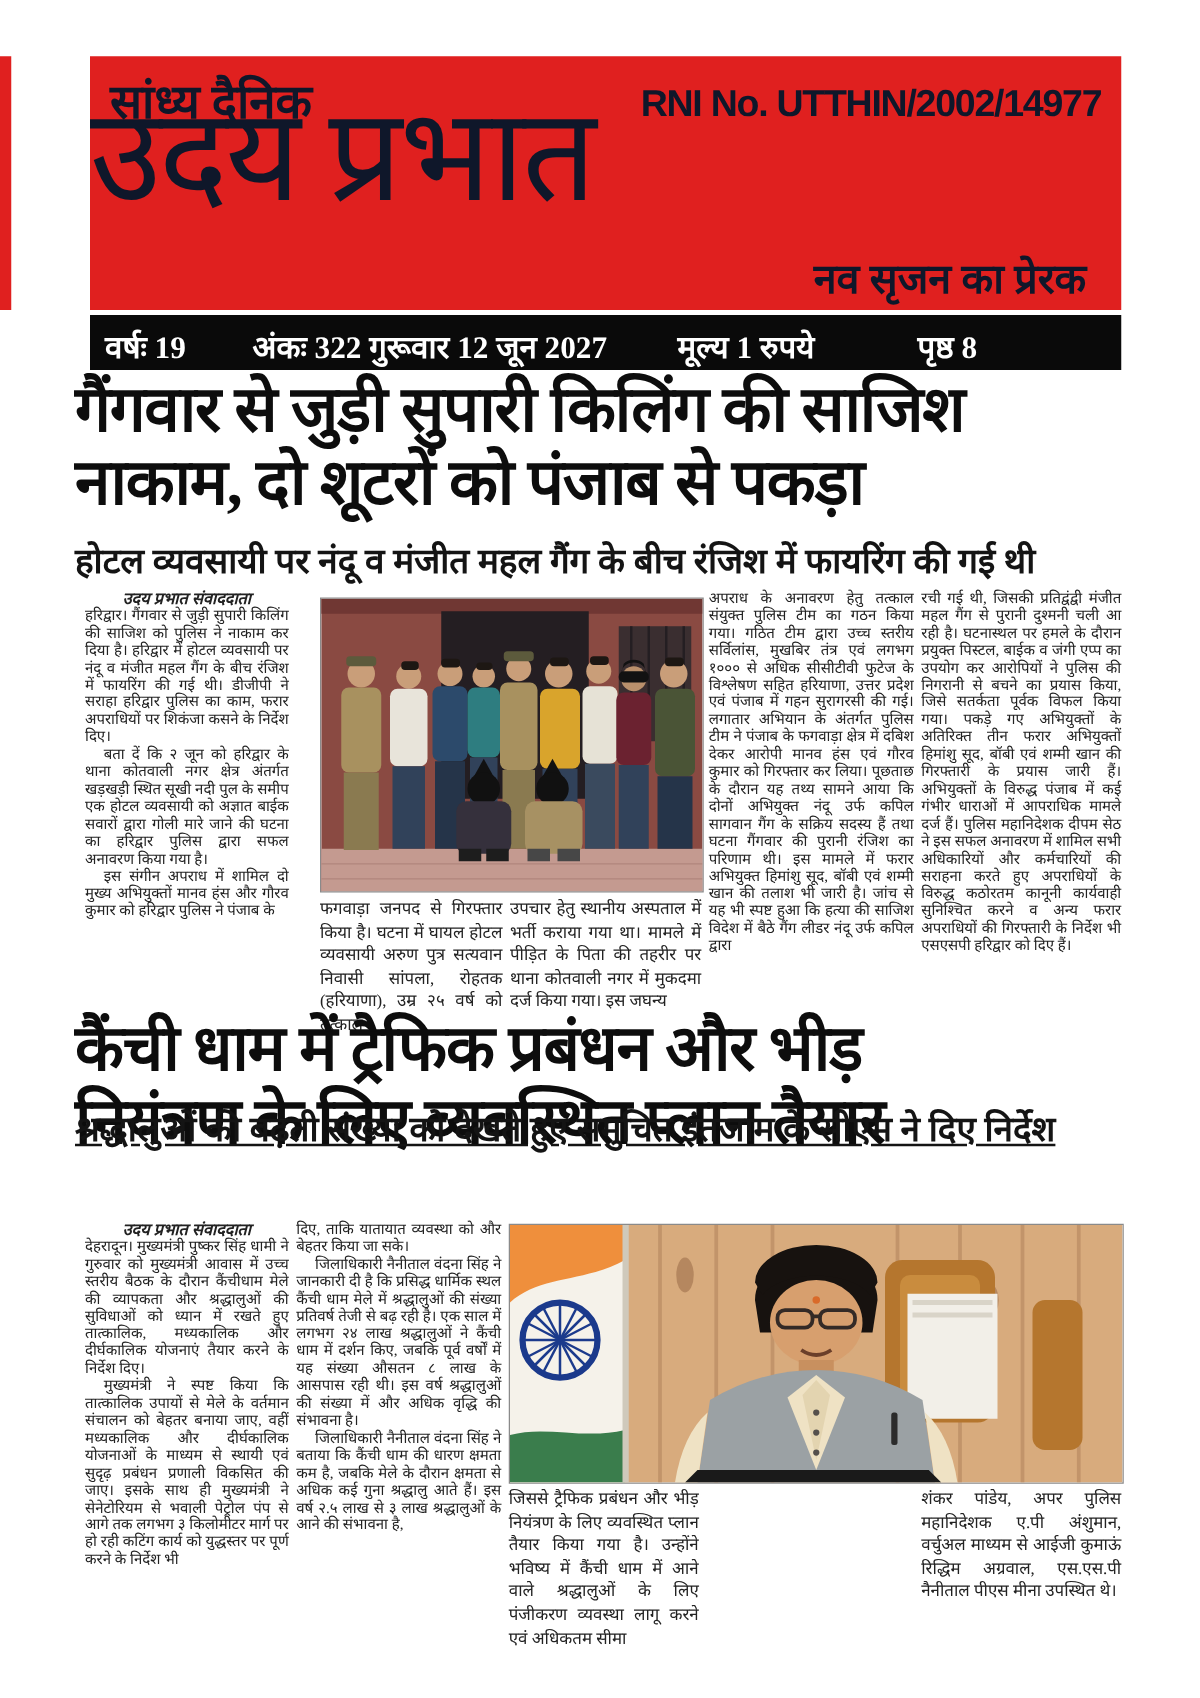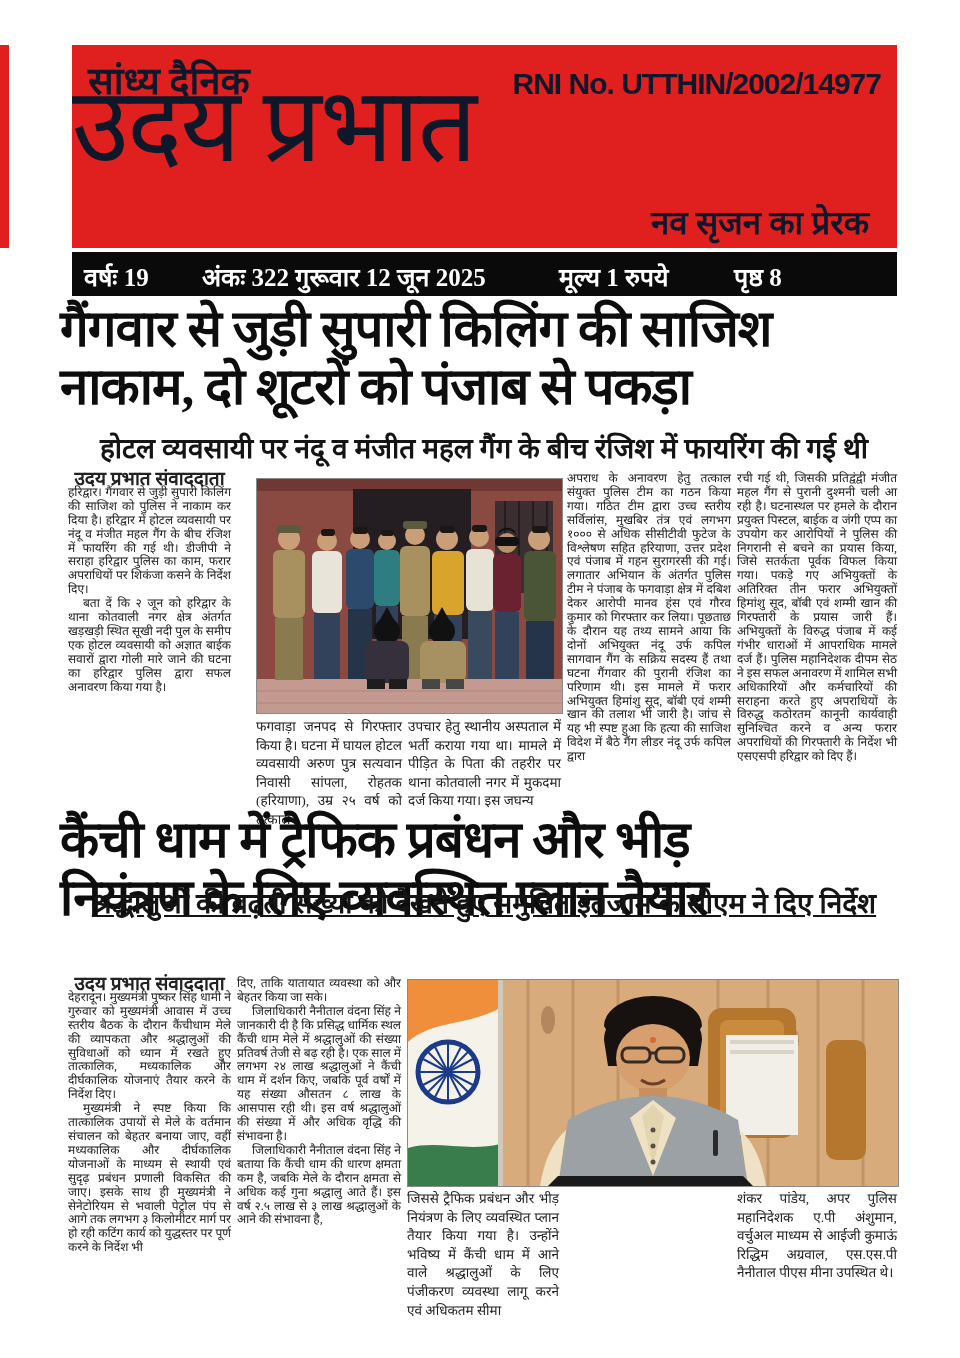--- a/index.html
+++ b/index.html
@@ -13,35 +13,35 @@
   .rni{position:absolute;right:16px;top:22px;font-size:30px;font-weight:bold;
        font-family:"Liberation Sans","DejaVu Sans",sans-serif;letter-spacing:-1px;}
   .mast-title{position:absolute;left:0;top:26px;width:100%;
        font-size:104px;font-weight:normal;line-height:1.05;letter-spacing:-2px;}
   .tagline{position:absolute;right:28px;bottom:4px;font-size:33px;font-weight:bold;text-align:right;}
 
   
   .infobar{position:absolute;left:72px;top:252px;width:825px;height:44px;background:#0a0a0a;color:#fff;
        font-size:25px;font-weight:bold;}
   .infobar span{position:absolute;top:7px;white-space:nowrap;}
-  .ib-year{left:12px;} .ib-issue{left:130px;} .ib-price{left:487px;} .ib-pages{left:662px;}
+  .ib-year{left:12px;} .ib-issue{left:130px;} .ib-price{left:470px;} .ib-pages{left:662px;}
 
   
   .headline{position:absolute;left:60px;width:848px;text-align:left;color:#0d0d0d;
        font-weight:bold;font-size:51px;line-height:1.13;letter-spacing:-1px;}
   .h1a{top:301px;} .h2a{top:812px;}
-  .subhead{position:absolute;left:60px;width:848px;text-align:center;color:#141414;
+  .subhead{position:absolute;left:60px;width:848px;color:#141414;
        font-weight:bold;font-size:28px;}
   .sh1{top:428px;} .sh2{top:883px;text-decoration:underline;}
 
   
   .col{position:absolute;font-size:12px;line-height:13.9px;text-align:justify;color:#222;}
   .col p{margin:0;}
   .col p.ind{text-indent:15px;}
-  .byline{text-align:center;font-weight:bold;font-size:19px;margin:0 0 2px 0;}
+  .byline{text-align:center;font-weight:bold;font-size:13px;margin:0 0 2px 0;font-style:italic;}
 
   
   .ccol{position:absolute;font-size:13.5px;line-height:18.6px;text-align:justify;color:#222;}
   .ccol p{margin:0;}
 
   .photo{position:absolute;border:1px solid #8a8a8a;}
   .photo svg{display:block;width:100%;height:100%;}
 </style>
 </head>
 <body>
@@ -51,35 +51,36 @@
   <div class="edge-strip"></div>
   <header class="masthead">
     <div class="edition">सांध्य दैनिक</div>
     <div class="rni">RNI No. UTTHIN/2002/14977</div>
     <div class="mast-title">उदय प्रभात</div>
     <div class="tagline">नव सृजन का प्रेरक</div>
   </header>
 
   <div class="infobar">
     <span class="ib-year">वर्षः 19</span>
-    <span class="ib-issue">अंकः 322 गुरूवार 12 जून 2025</span>
+    <span class="ib-issue">अंकः 322 गुरूवार 12 जून 2027</span>
     <span class="ib-price">मूल्य 1 रुपये</span>
     <span class="ib-pages">पृष्ठ 8</span>
   </div>
 
   <div class="headline h1a">
     <div>गैंगवार से जुड़ी सुपारी किलिंग की साजिश</div>
     <div>नाकाम, दो शूटरों को पंजाब से पकड़ा</div>
   </div>
   <div class="subhead sh1">होटल व्यवसायी पर नंदू व मंजीत महल गैंग के बीच रंजिश में फायरिंग की गई थी</div>
 
   <div class="col" style="left:68px;top:472px;width:163px;height:334px;">
     <p class="byline">उदय प्रभात संवाददाता</p>
     <p>हरिद्वार। गैंगवार से जुड़ी सुपारी किलिंग की साजिश को पुलिस ने नाकाम कर दिया है। हरिद्वार में होटल व्यवसायी पर नंदू व मंजीत महल गैंग के बीच रंजिश में फायरिंग की गई थी। डीजीपी ने सराहा हरिद्वार पुलिस का काम, फरार अपराधियों पर शिकंजा कसने के निर्देश दिए।</p>
     <p class="ind">बता दें कि २ जून को हरिद्वार के थाना कोतवाली नगर क्षेत्र अंतर्गत खड़खड़ी स्थित सूखी नदी पुल के समीप एक होटल व्यवसायी को अज्ञात बाईक सवारों द्वारा गोली मारे जाने की घटना का हरिद्वार पुलिस द्वारा सफल अनावरण किया गया है।</p>
+    <p class="ind">इस संगीन अपराध में शामिल दो मुख्य अभियुक्तों मानव हंस और गौरव कुमार को हरिद्वार पुलिस ने पंजाब के</p>
   </div>
 
   <div class="photo" style="left:256px;top:478px;width:305px;height:234px;">
     <svg viewBox="0 0 305 234">
       <rect width="305" height="234" fill="#8a4a42"></rect>
       <rect x="0" y="0" width="305" height="12" fill="#703733"></rect>
       <rect x="96" y="10" width="118" height="150" fill="#241e22"></rect>
       <rect x="238" y="22" width="58" height="92" fill="#3a2e30"></rect>
       <g stroke="#241e22" stroke-width="2">
         <line x1="248" y1="22" x2="248" y2="114"></line>

